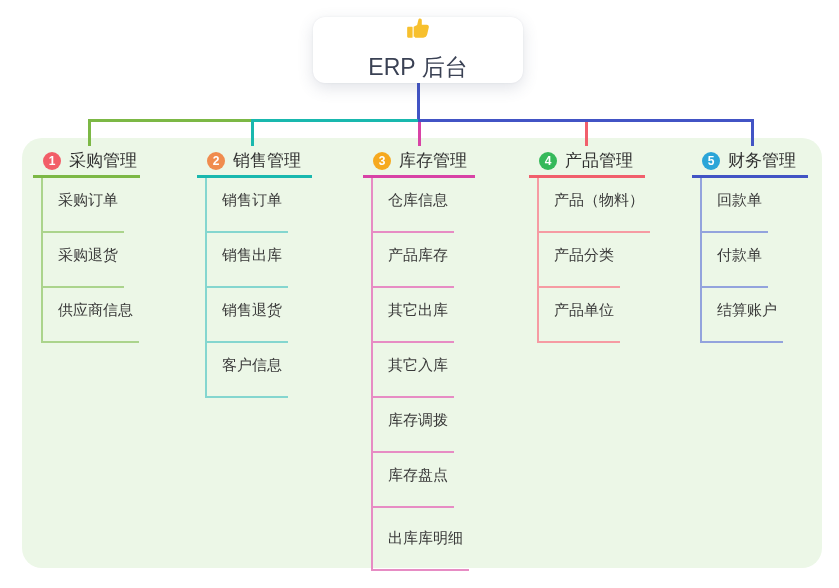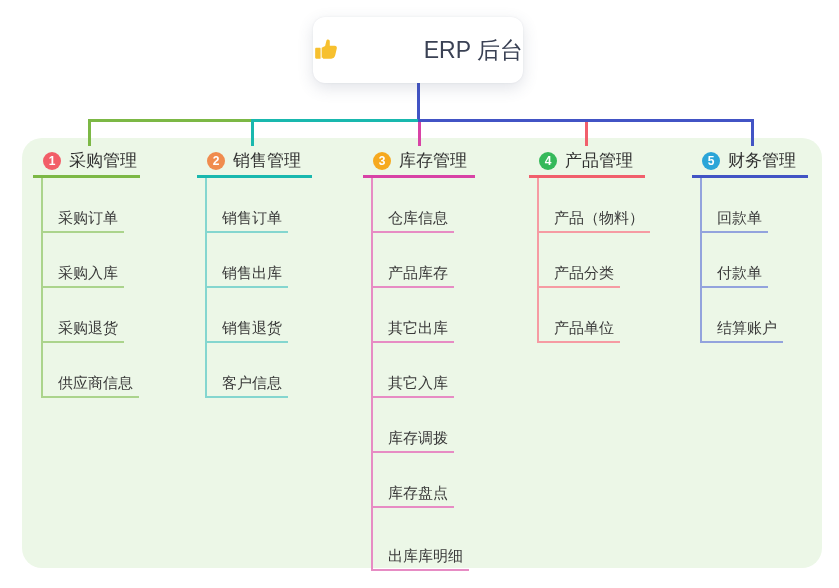--- a/index.html
+++ b/index.html
@@ -7,22 +7,22 @@
   .canvas{position:relative;width:839px;height:588px;background:#ffffff;overflow:hidden;}
 
   
   .panel{position:absolute;left:22px;top:138px;width:800px;height:430px;
          background:#ecf7e7;border-radius:20px;z-index:0;}
 
   
   .root-card{position:absolute;left:313px;top:17px;width:210px;height:66px;
              background:#ffffff;border-radius:12px;z-index:3;
              box-shadow:0 5px 16px rgba(70,80,110,.16),0 0 2px rgba(70,80,110,.10);
-             display:flex;align-items:center;justify-content:space-between;gap:10px;
-             font-size:23px;font-weight:500;color:#3a4154;}
+             display:flex;align-items:center;justify-content:flex-end;gap:10px;
+             font-size:23px;font-weight:500;color:#3a4154;flex-direction:column;}
   .root-card .ticon{display:flex;align-items:center;}
 
   
   .line{position:absolute;z-index:1;background:#999;}
   .v-root{left:417px;top:83px;width:3px;height:39px;}
   .bus-left {left:88px;top:119px;height:3px;width:163px;}
   .bus-mid  {left:251px;top:119px;height:3px;width:167px;}
   .bus-right{left:418px;top:119px;height:3px;width:336px;}
   .drop{top:119px;width:3px;height:27px;}
   .drop-0{left:88px;}.drop-1{left:251px;}.drop-2{left:418px;}.drop-3{left:585px;}.drop-4{left:751px;}
@@ -31,21 +31,21 @@
   .branch{position:absolute;top:146px;z-index:2;}
   .branch-title{height:29px;display:flex;align-items:center;gap:8px;
                 padding-left:10px;border-bottom:3px solid #888;box-sizing:content-box;
                 font-size:17px;font-weight:500;color:#303030;white-space:nowrap;}
   .badge{width:18px;height:18px;border-radius:50%;flex:0 0 18px;
          display:flex;align-items:center;justify-content:center;
          color:#ffffff;font-size:12px;font-weight:bold;line-height:18px;}
   .branch-children{margin-left:8px;border-left:2px solid #bbb;width:max-content;}
   .child-row{display:flex;align-items:flex-end;height:55px;width:max-content;
              padding:0 6px 0 15px;border-bottom:2px solid #bbb;box-sizing:border-box;}
-  .child-label{font-size:15px;color:#3a3a3a;padding-bottom:3px;white-space:nowrap;}
+  .child-label{font-size:15px;color:#3a3a3a;padding-bottom:21px;white-space:nowrap;}
 </style>
 </head>
 <body>
 
 <div class="canvas">
 
   <div class="panel" style="background: rgb(236, 247, 231);"></div>
 
   <div class="line v-root" style="background: rgb(66, 84, 197);"></div>
   <div class="line drop drop-0" style="background: rgb(124, 184, 69);"></div>
@@ -68,23 +68,20 @@
 
   <div id="branches">
       <div class="branch" style="left: 33px;">
         <div class="branch-title" style="width: 97px; border-bottom-color: rgb(124, 184, 69);">
           <span class="badge" style="background: rgb(242, 94, 104);">1</span>
           <span>采购管理</span>
         </div>
         <div class="branch-children" style="border-left-color: rgb(171, 212, 140);">
           <div class="child-row" style="border-bottom-color: rgb(171, 212, 140);">
             <span class="child-label">采购订单</span>
-          </div>
-          <div class="child-row" style="border-bottom-color: rgb(171, 212, 140);">
-            <span class="child-label">采购入库</span>
           </div>
           <div class="child-row" style="border-bottom-color: rgb(171, 212, 140);">
             <span class="child-label">采购退货</span>
           </div>
           <div class="child-row" style="border-bottom-color: rgb(171, 212, 140);">
             <span class="child-label">供应商信息</span>
           </div>
         </div>
       </div>
       <div class="branch" style="left: 197px;">

